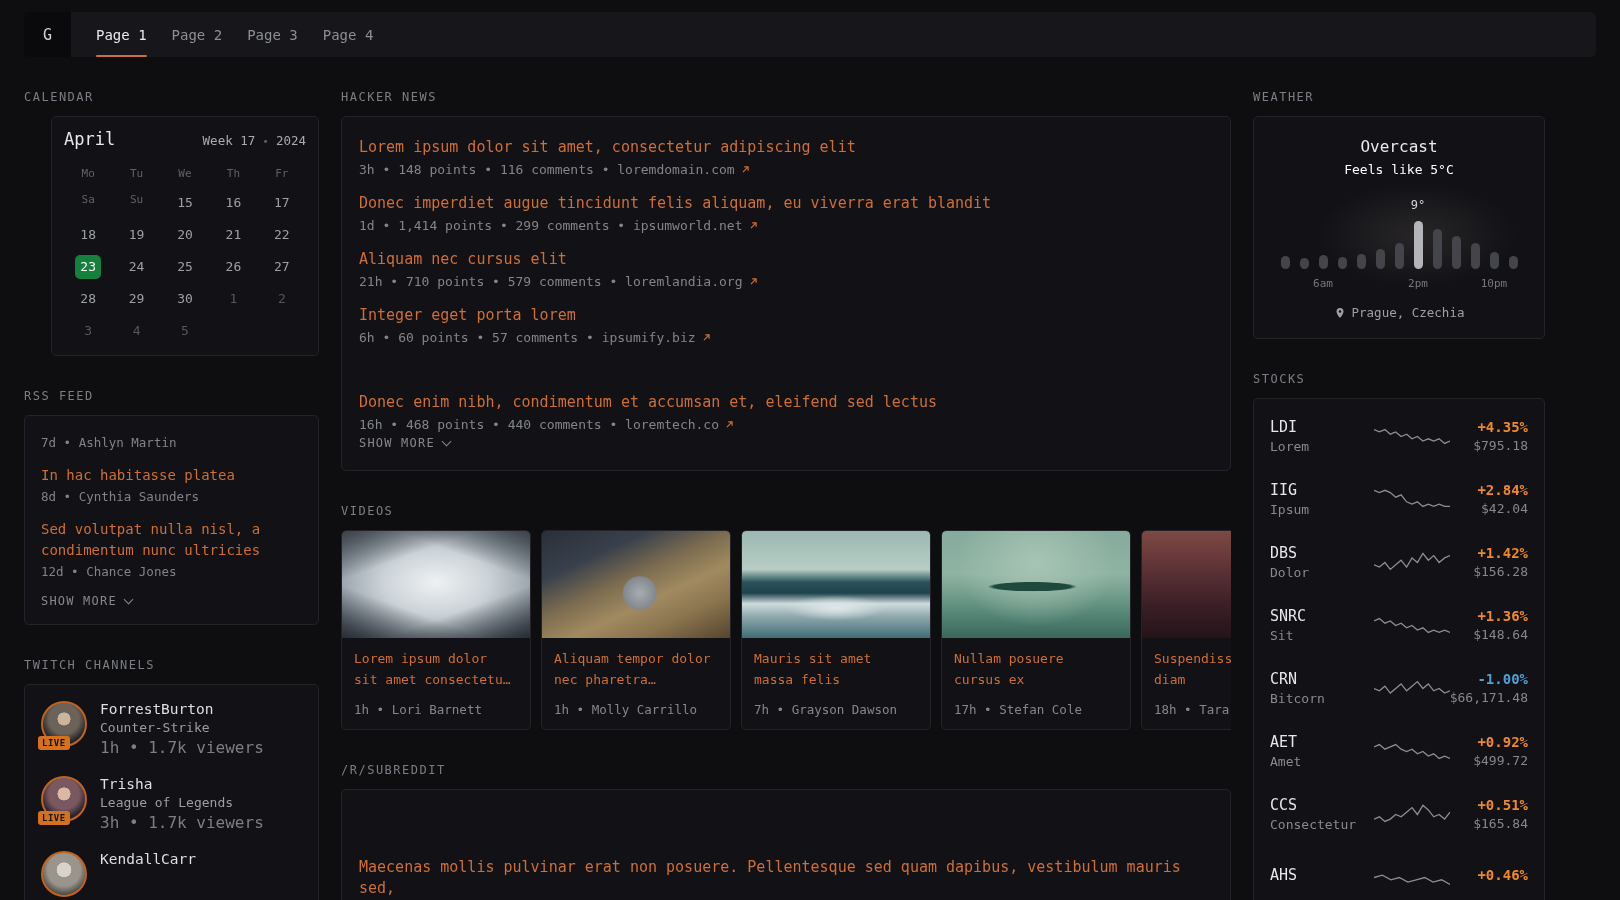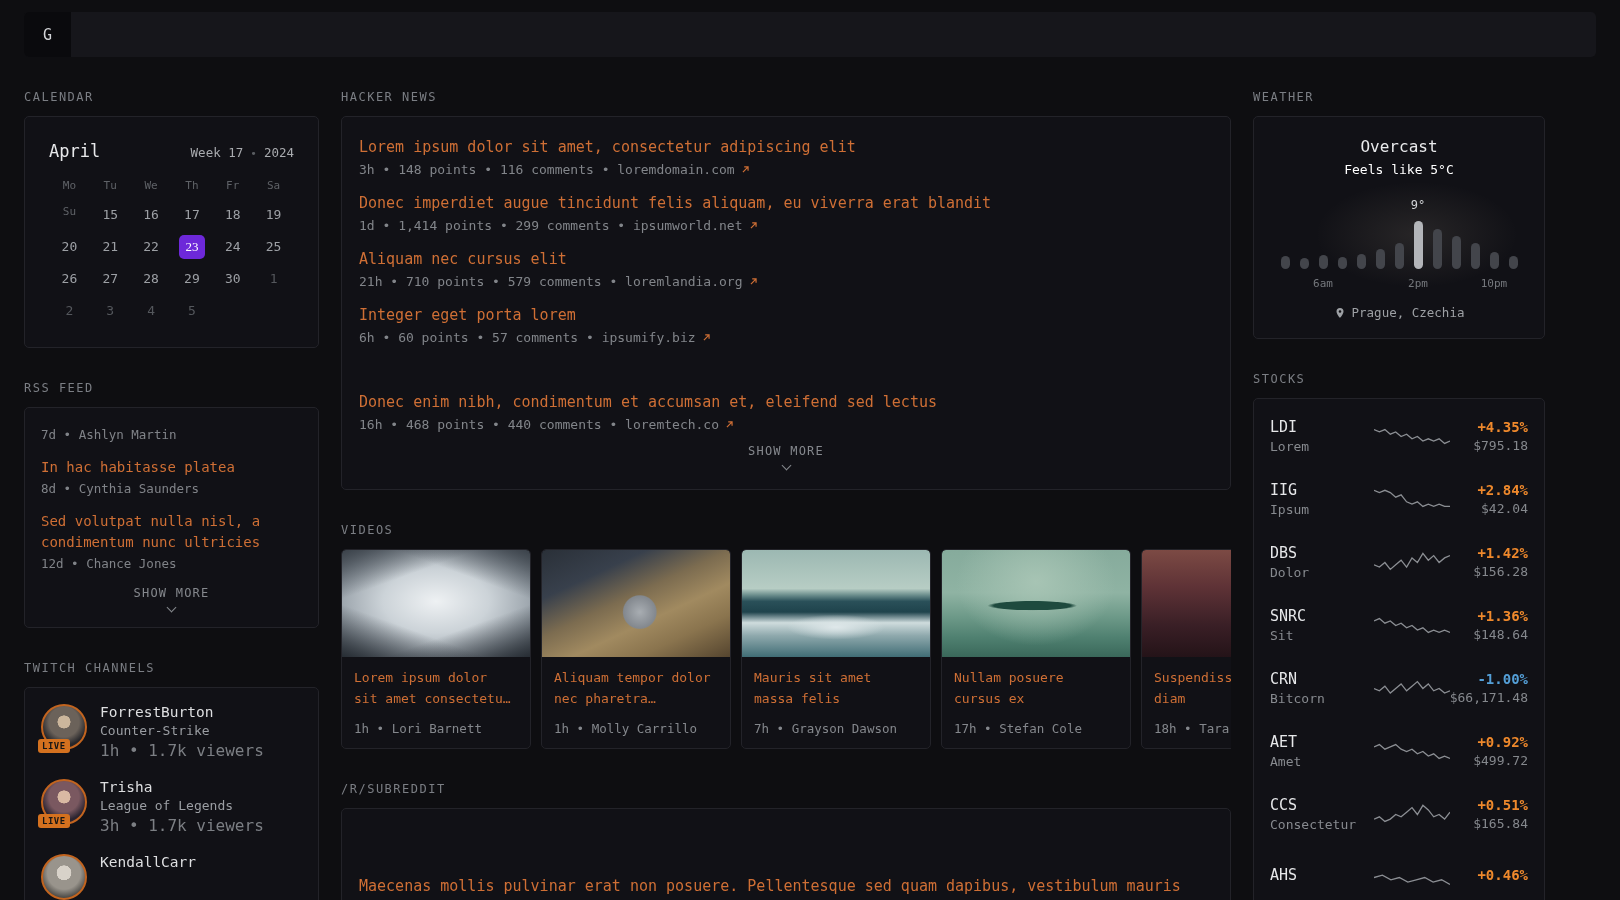--- a/index.html
+++ b/index.html
@@ -17,37 +17,37 @@
   .tab.active::after { content:""; position:absolute; bottom:0; left:0; right:0; height:2px; background:var(--accent); border-radius:1px; }
 
   .grid { display:grid; grid-template-columns:295px 890px 292px; gap:22px; align-items:start; }
   .widget { margin-bottom:33px; }
   .section-label { font-size:12px; letter-spacing:1.5px; color:#7b7e84; margin-bottom:12px; }
   .card { background:#111116; border:1px solid #232329; border-radius:5px; }
   .pad { padding:16px; }
   .pad-lg { padding:20px 17px; }
 
   
-  .cal-card { padding:24px; }
+  .cal-card { padding:12px;margin-left:27px; }
   .cal-head { display:flex; justify-content:space-between; align-items:baseline; margin-bottom:16px; }
   .cal-month { font-size:17px; color:#e8e9eb; }
   .cal-sub { font-size:12.5px; color:#a9abaf; display:flex; gap:7px; align-items:center; }
   .sep::before { content:"•"; color:#5a5d62; font-size:11px; }
-  .cal-grid { display:grid; grid-template-columns:repeat(6,1fr); row-gap:8px; justify-items:center; }
+  .cal-grid { display:grid; grid-template-columns:repeat(5,1fr); row-gap:8px; justify-items:center; }
   .cal-hdr { font-size:11px; color:#5f6267; height:18px; line-height:18px; }
   .cal-cell { font-size:13px; color:#9da0a5; width:26px; height:24px; line-height:24px; text-align:center; border-radius:5px; }
-  .cal-cell.current { background:#6d28d9; color:#ffffff;font-family:Liberation Serif, serif; }
+  .cal-cell.current { background:#15803d; color:#ffffff; }
   .cal-cell.dim { color:#54575c; }
 
   
   .rss-item { margin-bottom:15px; }
   .rss-title { font-size:14px; line-height:1.5; color:var(--accent); cursor:pointer; }
   .rss-title.muted { color:#c2c4c7; }
   .rss-meta { font-size:12.5px; color:#808388; margin-top:3px; }
-  .show-more { display:flex; align-items:center; gap:8px; font-size:12px; letter-spacing:1.2px; color:#85888d; cursor:pointer; margin-top:12px;flex-direction:column; }
+  .show-more { display:flex; align-items:center; gap:8px; font-size:12px; letter-spacing:1.2px; color:#85888d; cursor:pointer; margin-top:4px; }
   .chev { width:7px; height:7px; border-right:1.5px solid currentColor; border-bottom:1.5px solid currentColor; transform:rotate(45deg); margin-top:-4px; display:inline-block; }
 
   
   .channel { display:flex; gap:13px; margin-bottom:19px; cursor:pointer; }
   .channel:last-child { margin-bottom:0; }
   .avatar-wrap { position:relative; width:46px; height:46px; flex-shrink:0; }
   .avatar { width:46px; height:46px; border-radius:50%; border:2px solid #c2641f; }
   .av-0 { background:radial-gradient(circle at 50% 38%, #cbb69c 0 19%, #6b625a 20% 45%, #26262a 70%); }
   .av-1 { background:radial-gradient(circle at 50% 38%, #d9b9a3 0 19%, #7a5860 20% 45%, #2b2430 70%); }
   .av-2 { background:radial-gradient(circle at 50% 40%, #d8d2c9 0 22%, #99948c 23% 50%, #4e4c48 75%); }
@@ -120,20 +120,26 @@
   .stock-change.down { color:var(--negative); }
   .stock-price { font-size:13px; color:#85888d; margin-top:3px; }
 </style>
 </head>
 <body>
 
 <div class="page">
 
   <header class="topbar">
     <div class="logo">G</div>
+    <nav class="tabs">
+        <div class="tab active">Page 1</div>
+        <div class="tab">Page 2</div>
+        <div class="tab">Page 3</div>
+        <div class="tab">Page 4</div>
+      </nav>
   </header>
 
   <main class="grid">
 
     <div class="col">
 
       <section class="widget">
         <div class="section-label">CALENDAR</div>
         <div class="card cal-card">
           <div class="cal-head">

